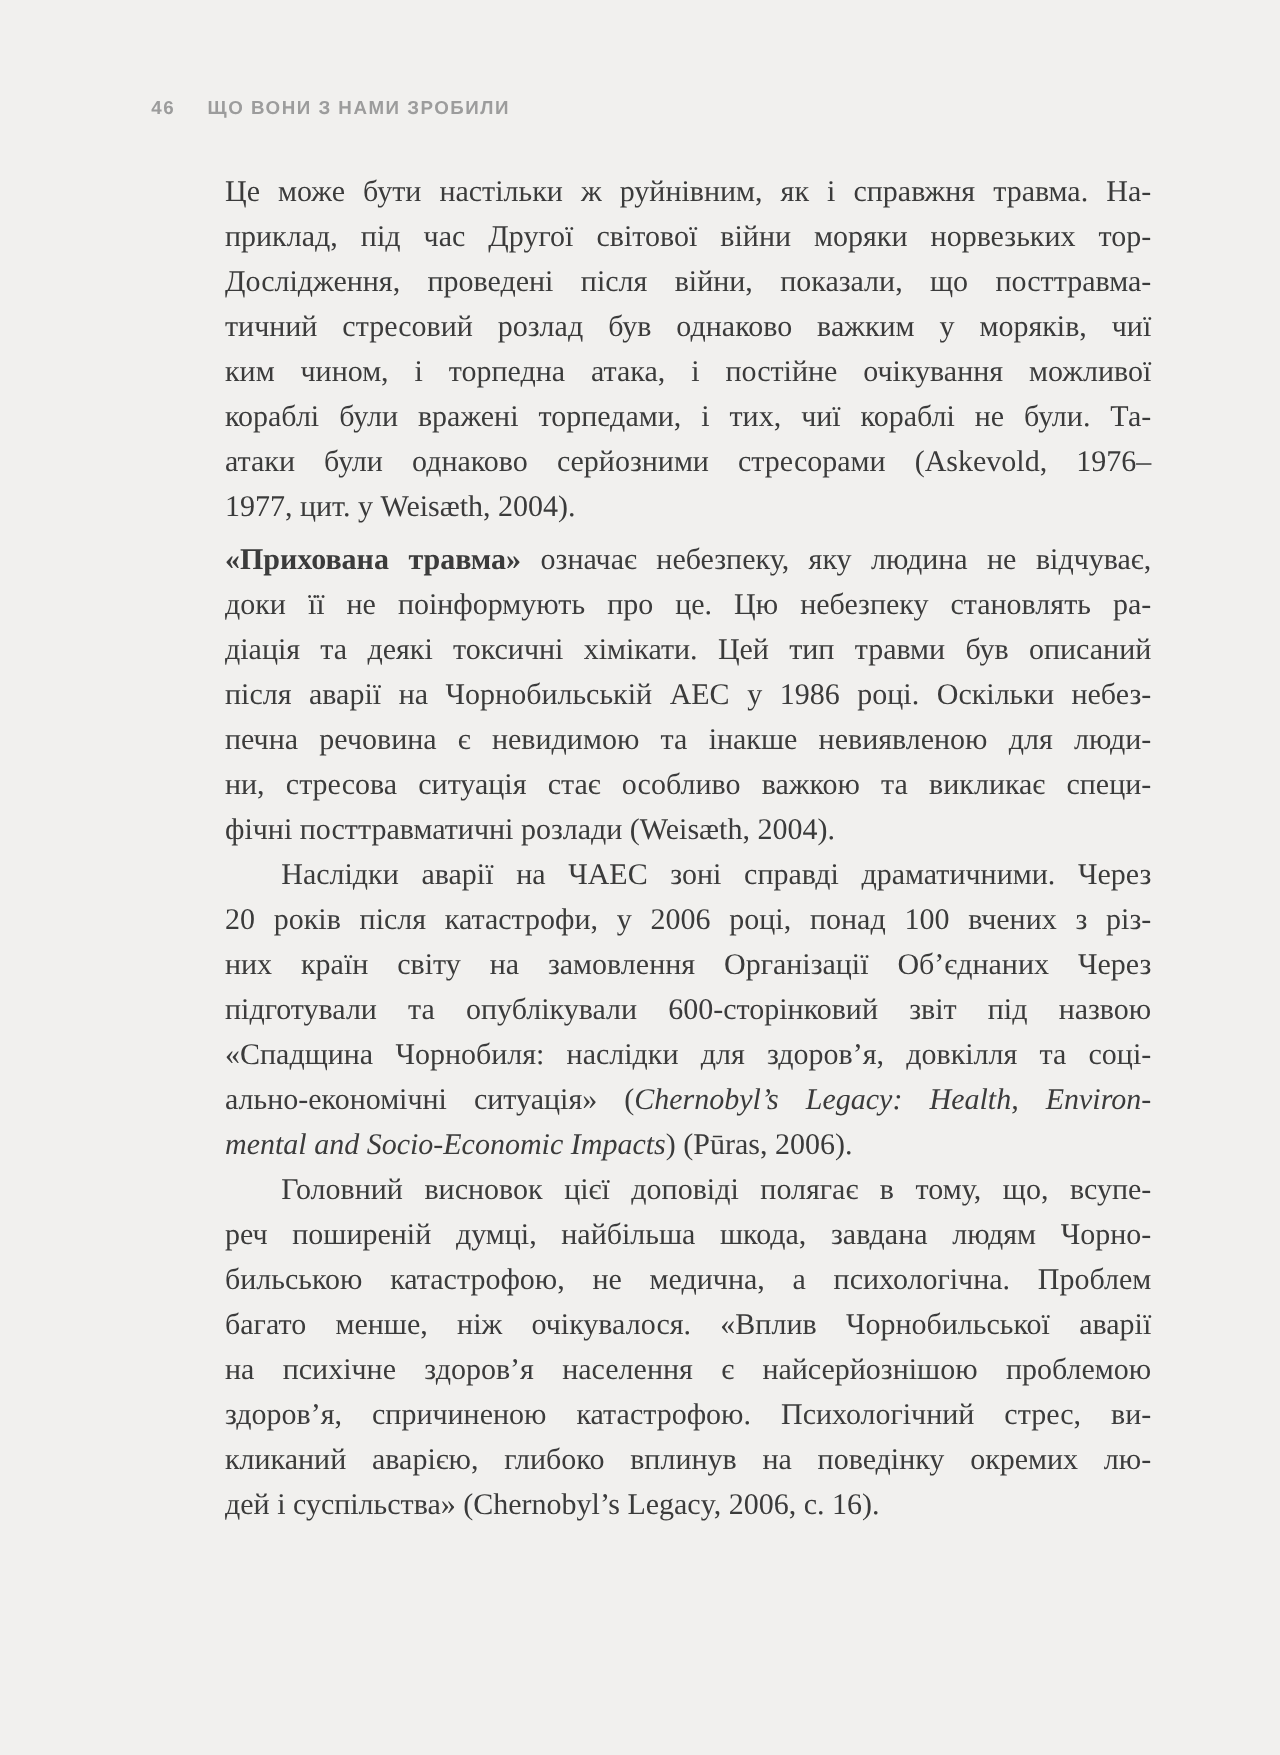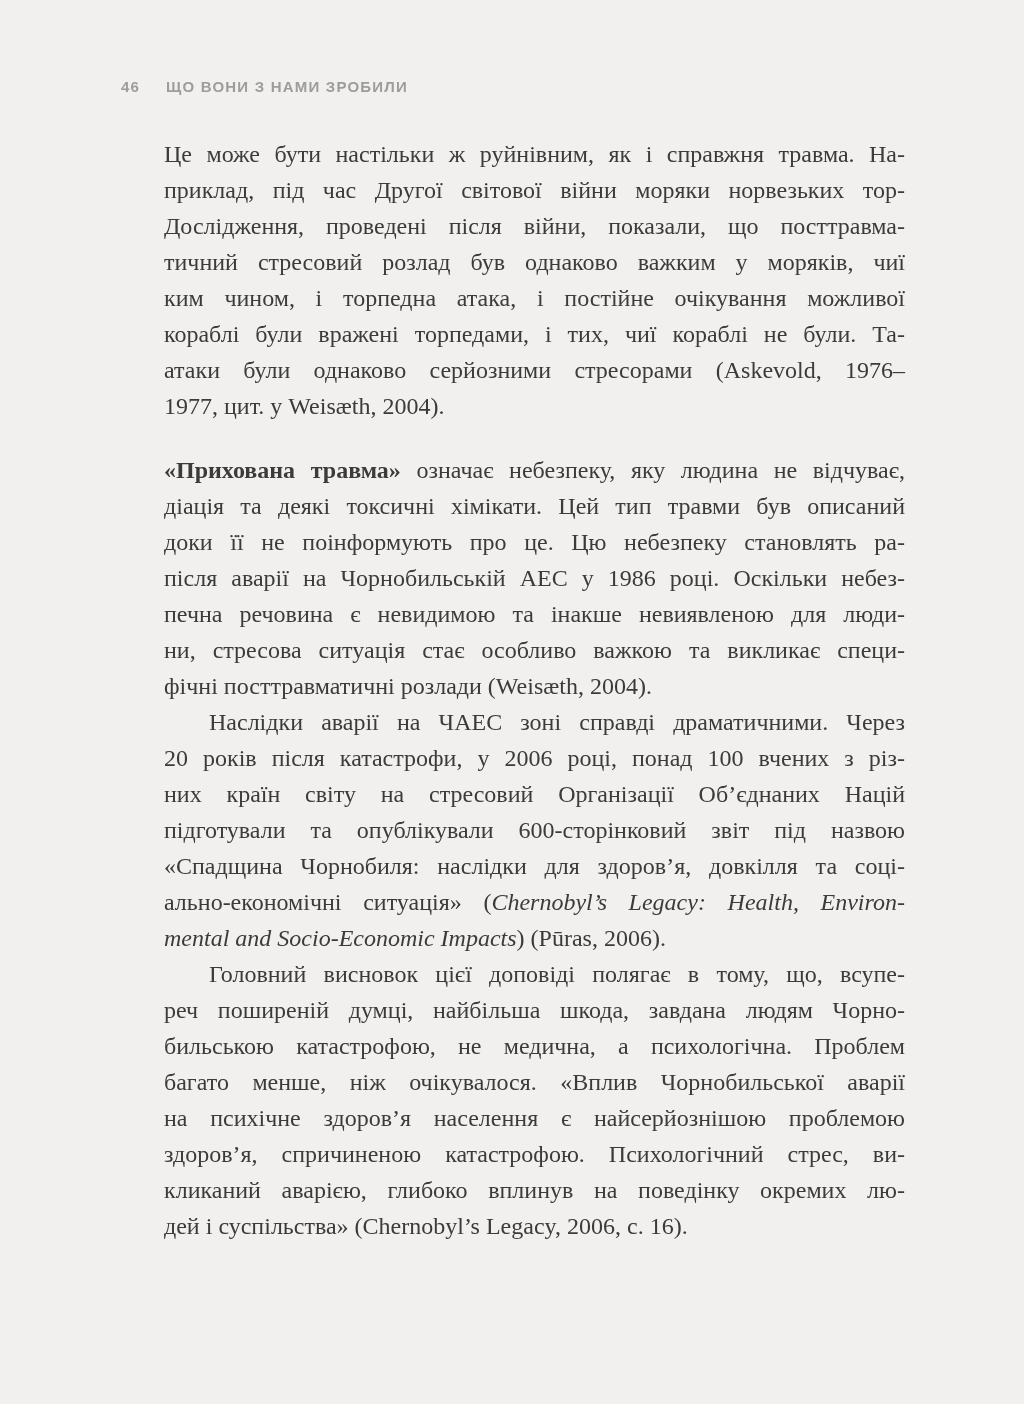--- a/index.html
+++ b/index.html
@@ -23,29 +23,29 @@
     font-family: "Liberation Sans", sans-serif;
     font-size: 15px;
     font-weight: 700;
     letter-spacing: 1.2px;
     color: #9c9c9c;
   }
   .page-header .page-number { margin-right: 26px; }
 
   .text-block {
     position: absolute;
-    left: 164px;
+    left: 180px;
     top: 136px;
     width: 741px;
     font-size: 24px;
     line-height: 36px;
     color: #3b3b3b;
   }
 
-  .para.gap { margin-top: 28px; }
+  .para.gap { margin-top: 6px; }
 
   .line {
     height: 36px;
     text-align: justify;
     text-align-last: justify;
     white-space: normal;
   }
   .line.last { text-align-last: left; }
   .line.indent { text-indent: 45px; }
 
@@ -68,31 +68,31 @@
         <div class="line"><span>приклад, під час Другої світової війни моряки норвезьких тор-</span></div>
         <div class="line"><span>Дослідження, проведені після війни, показали, що посттравма-</span></div>
         <div class="line"><span>тичний стресовий розлад був однаково важким у моряків, чиї</span></div>
         <div class="line"><span>ким чином, і торпедна атака, і постійне очікування можливої</span></div>
         <div class="line"><span>кораблі були вражені торпедами, і тих, чиї кораблі не були. Та-</span></div>
         <div class="line"><span>атаки були однаково серйозними стресорами (Askevold, 1976–</span></div>
         <div class="line last"><span>1977, цит. у Weisæth, 2004).</span></div>
       </div>
       <div class="para gap">
         <div class="line"><span class="bold">«Прихована травма»</span><span> означає небезпеку, яку людина не відчуває,</span></div>
+        <div class="line"><span>доки її не поінформують про це. Цю небезпеку становлять ра-</span></div>
         <div class="line"><span>діація та деякі токсичні хімікати. Цей тип травми був описаний</span></div>
-        <div class="line"><span>доки її не поінформують про це. Цю небезпеку становлять ра-</span></div>
         <div class="line"><span>після аварії на Чорнобильській АЕС у 1986 році. Оскільки небез-</span></div>
         <div class="line"><span>печна речовина є невидимою та інакше невиявленою для люди-</span></div>
         <div class="line"><span>ни, стресова ситуація стає особливо важкою та викликає специ-</span></div>
         <div class="line last"><span>фічні посттравматичні розлади (Weisæth, 2004).</span></div>
       </div>
       <div class="para">
         <div class="line indent"><span>Наслідки аварії на ЧАЕС зоні справді драматичними. Через</span></div>
         <div class="line"><span>20 років після катастрофи, у 2006 році, понад 100 вчених з різ-</span></div>
-        <div class="line"><span>них країн світу на стресовий Організації Об’єднаних Націй</span></div>
+        <div class="line"><span>них країн світу на замовлення Організації Об’єднаних Через</span></div>
         <div class="line"><span>підготували та опублікували 600-сторінковий звіт під назвою</span></div>
         <div class="line"><span>«Спадщина Чорнобиля: наслідки для здоров’я, довкілля та соці-</span></div>
         <div class="line"><span>ально-економічні ситуація» (</span><span class="italic">Chernobyl’s Legacy: Health, Environ-</span></div>
         <div class="line last"><span class="italic">mental and Socio-Economic Impacts</span><span>) (Pūras, 2006).</span></div>
       </div>
       <div class="para">
         <div class="line indent"><span>Головний висновок цієї доповіді полягає в тому, що, всупе-</span></div>
         <div class="line"><span>реч поширеній думці, найбільша шкода, завдана людям Чорно-</span></div>
         <div class="line"><span>бильською катастрофою, не медична, а психологічна. Проблем</span></div>
         <div class="line"><span>багато менше, ніж очікувалося. «Вплив Чорнобильської аварії</span></div>

